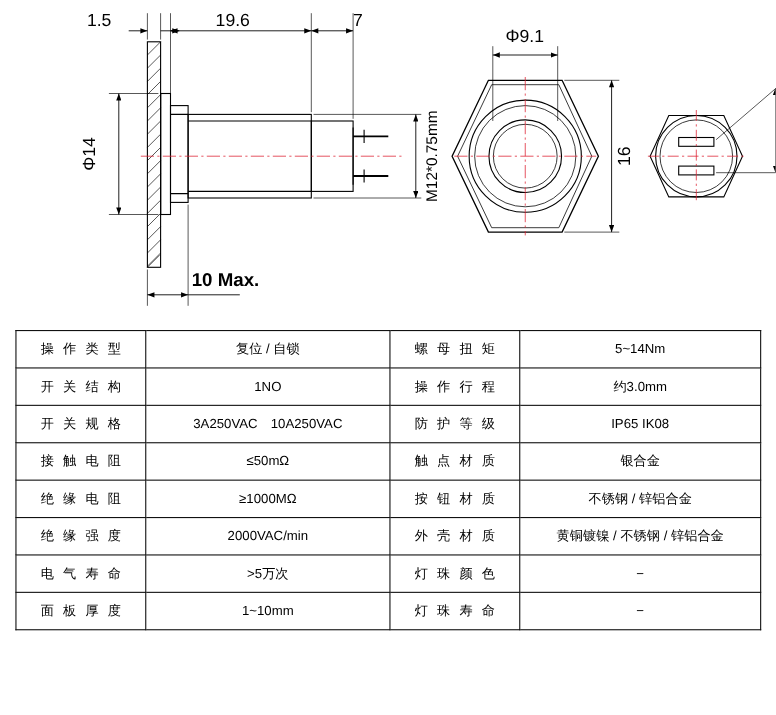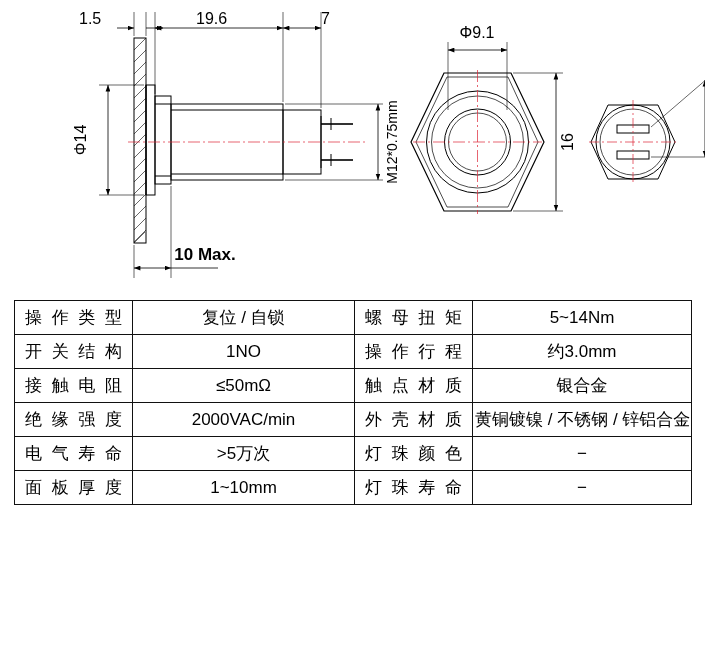--- a/index.html
+++ b/index.html
@@ -39,21 +39,21 @@
     position: absolute;
     left: 14px;
     top: 300px;
     width: 677px;
     border-collapse: collapse;
     table-layout: fixed;
   }
   #spec-table td {
     border: 1px solid #111111;
     height: 33px;
-    font-size: 17px;
+    font-size: 12px;
     text-align: center;
     vertical-align: middle;
     padding: 0 2px;
     line-height: 1.15;
     white-space: nowrap;
   }
   #spec-table td.label {
     letter-spacing: 2.5px;
     text-indent: 2.5px;
   }
@@ -244,26 +244,38 @@
         <td class="label">螺 母 扭 矩</td>
         <td>5~14Nm</td>
       </tr>
       <tr>
         <td class="label">开 关 结 构</td>
         <td>1NO</td>
         <td class="label">操 作 行 程</td>
         <td>约3.0mm</td>
       </tr>
       <tr>
+        <td class="label">开 关 规 格</td>
+        <td>3A250VAC　10A250VAC</td>
+        <td class="label">防 护 等 级</td>
+        <td>IP65  IK08</td>
+      </tr>
+      <tr>
         <td class="label">接 触 电 阻</td>
         <td>≤50mΩ</td>
         <td class="label">触 点 材 质</td>
         <td>银合金</td>
       </tr>
       <tr>
+        <td class="label">绝 缘 电 阻</td>
+        <td>≥1000MΩ</td>
+        <td class="label">按 钮 材 质</td>
+        <td>不锈钢 / 锌铝合金</td>
+      </tr>
+      <tr>
         <td class="label">绝 缘 强 度</td>
         <td>2000VAC/min</td>
         <td class="label">外 壳 材 质</td>
         <td>黄铜镀镍 / 不锈钢 / 锌铝合金</td>
       </tr>
       <tr>
         <td class="label">电 气 寿 命</td>
         <td>&gt;5万次</td>
         <td class="label">灯 珠 颜 色</td>
         <td>−</td>

